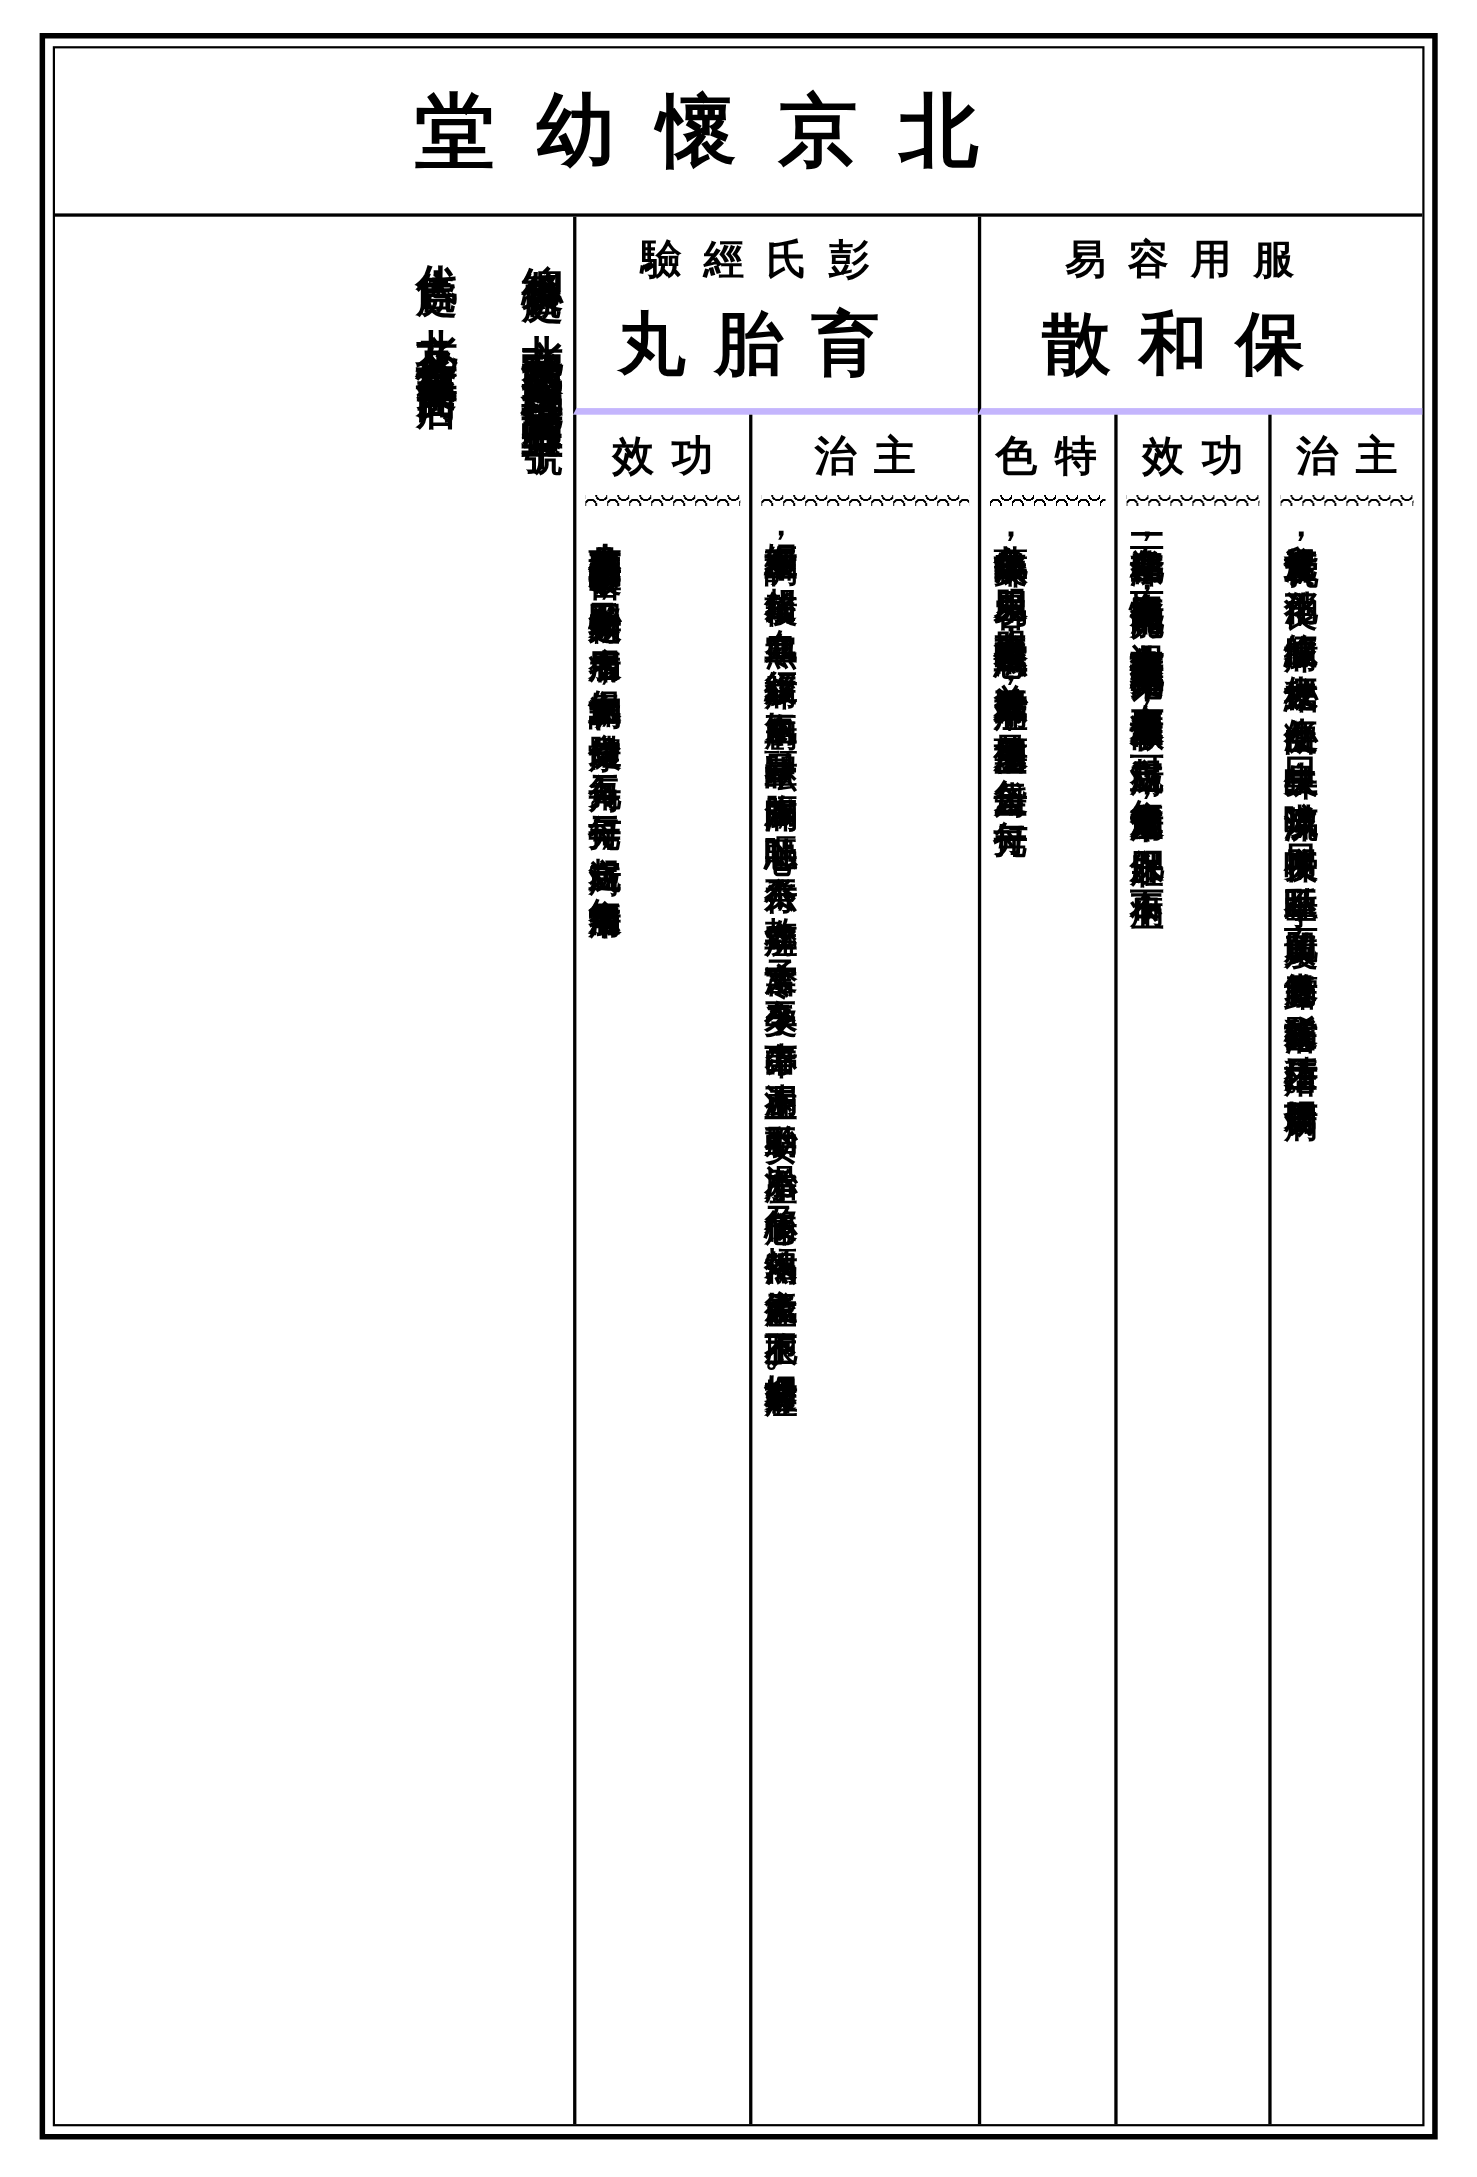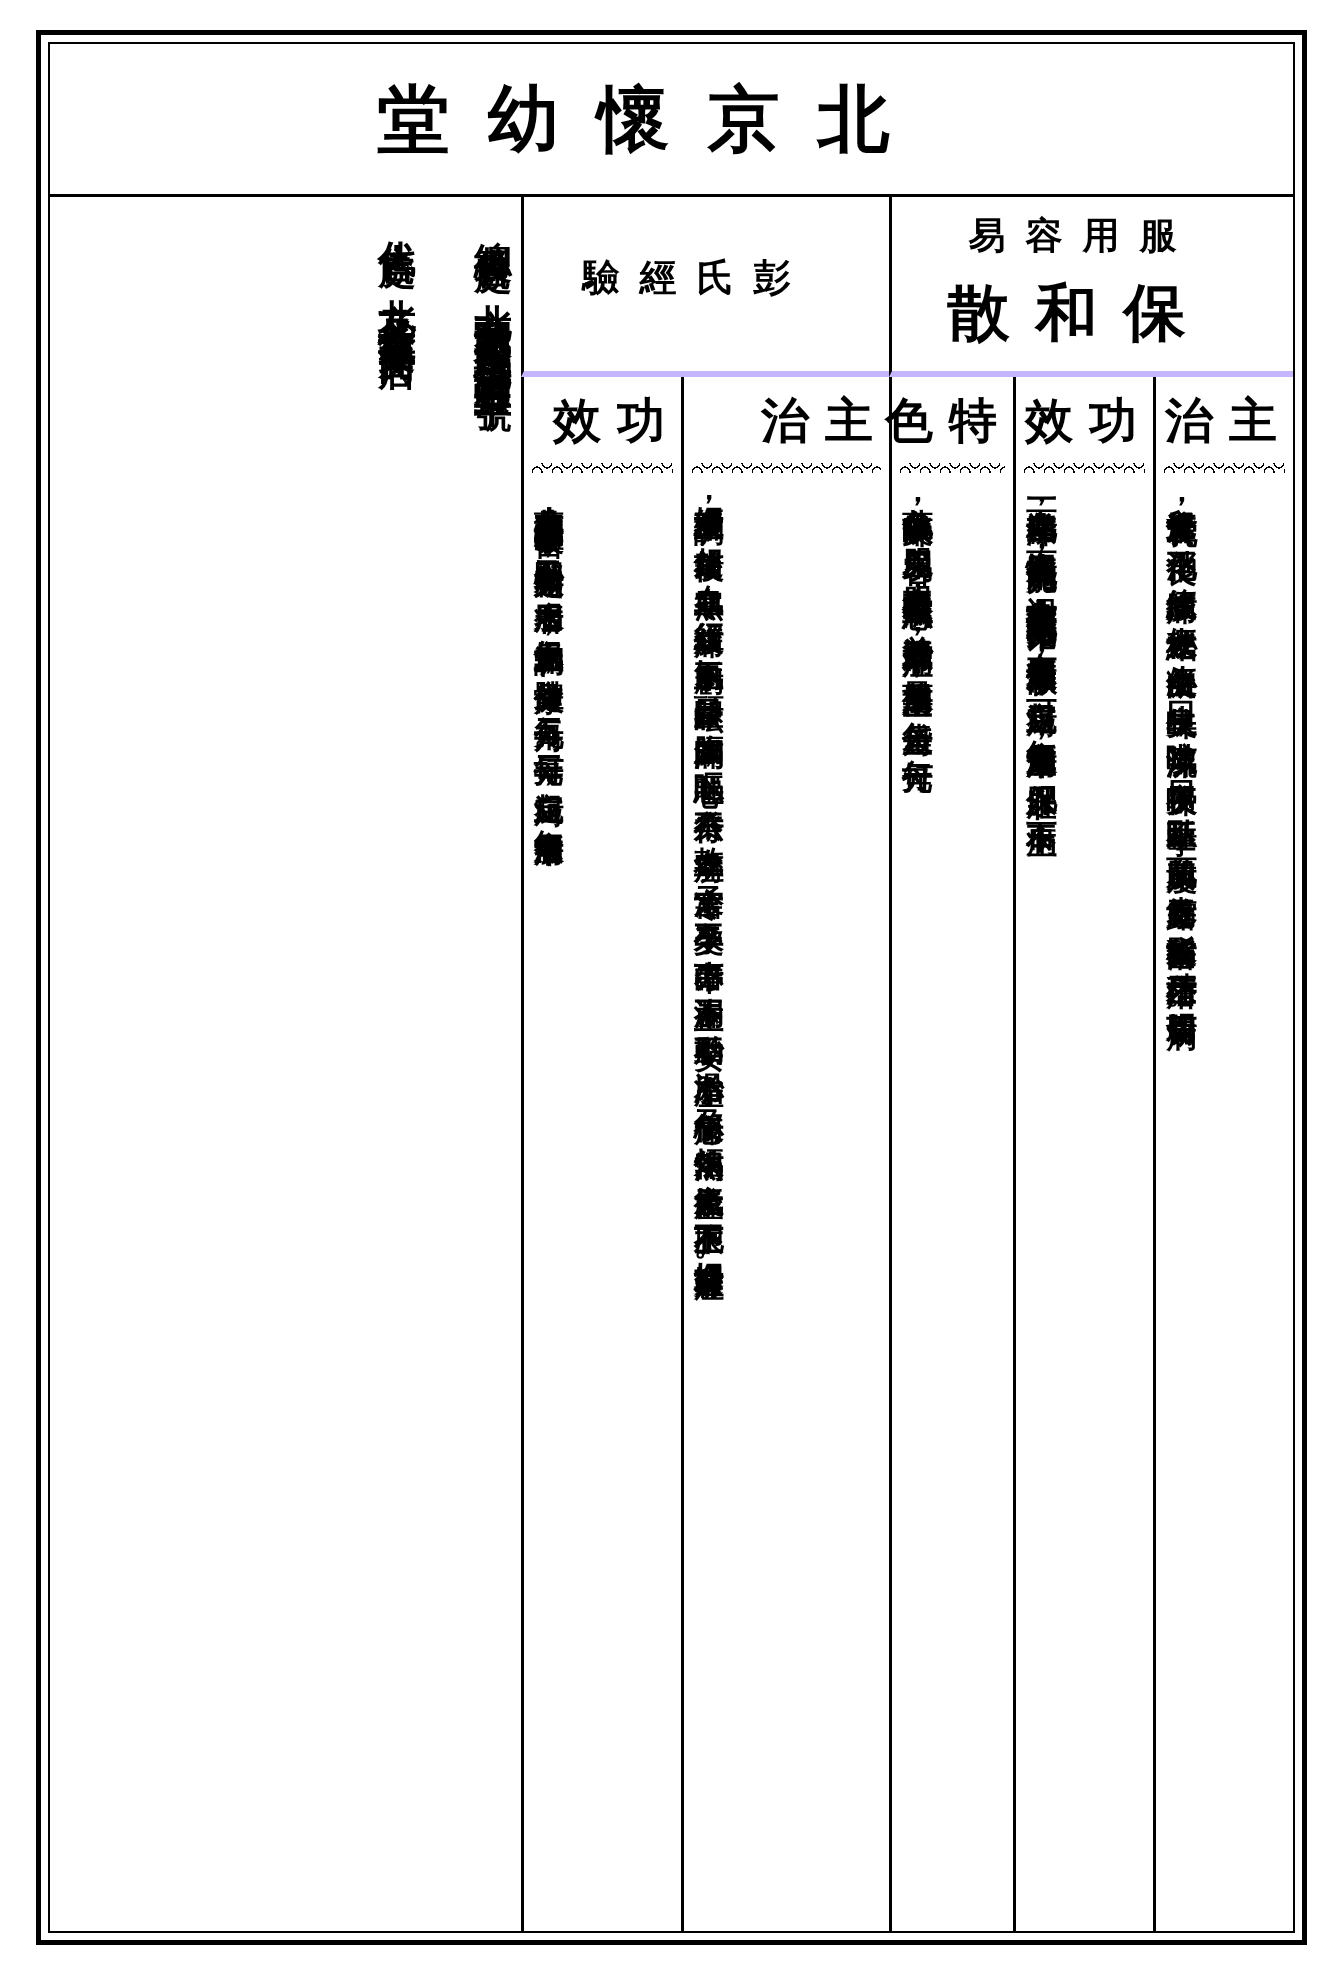--- a/index.html
+++ b/index.html
@@ -118,22 +118,22 @@
 
   .col {
     display: flex;
     flex-direction: column;
     border-left: 3px solid #000;
     min-width: 0;
     box-sizing: border-box;
   }
   .col-head {
     flex: 0 0 auto;
-    text-align: right;
-    font-size: 48px;
+    text-align: center;
+    font-size: 38px;
     font-weight: bold;
     letter-spacing: 16px;
     padding: 12px 0 10px 16px;
     direction: rtl;
     unicode-bidi: bidi-override;
     white-space: nowrap;
   }
   .wave {
     flex: 0 0 auto;
     height: 10px;
@@ -232,20 +232,21 @@
               <div class="col-body">
                 <div class="vtext">藥色白無藥味，服用容易，服後不吐不瀉且不忌口，兼治成人腸胃病症，藥量加倍服用，每袋一角，每打一元。</div>
               </div>
             </div>
           </div>
         </div>
 
         <div class="product yutai">
           <div class="product-header">
             <div class="brand-line">彭氏經驗</div>
+            <div class="product-name">育胎丸</div>
           </div>
           <div class="product-cols">
             <div class="col" style="flex:0 0 208px;">
               <div class="col-head">主治</div>
               <div class="wave"></div>
               <div class="col-body">
                 <div class="vtext narrow">婦女經血不調，趕前錯後，血寒血熱，行經腹痛，氣血兩虧，頭目眩暈，胸膈滿悶，嘔吐惡心，六癸不行，乾血癆症，子宮寒冷，久不受孕，赤白帶下，崩漏不止，胎動不安，滑胎小產，孕後心痛，煩熱作渴，產後氣虛，衣胞不下，一切婦女疑難各症。</div>
               </div>
             </div>
             <div class="col" style="flex:1 1 auto;">

